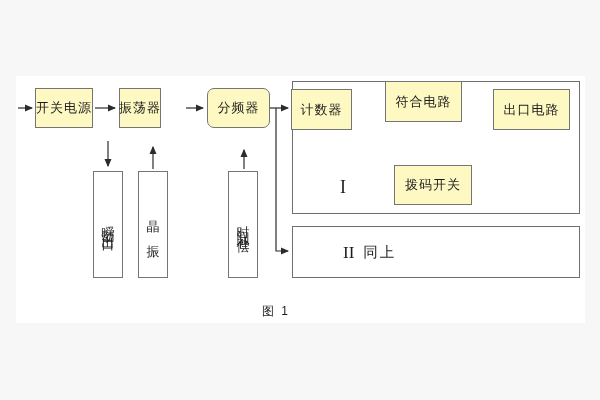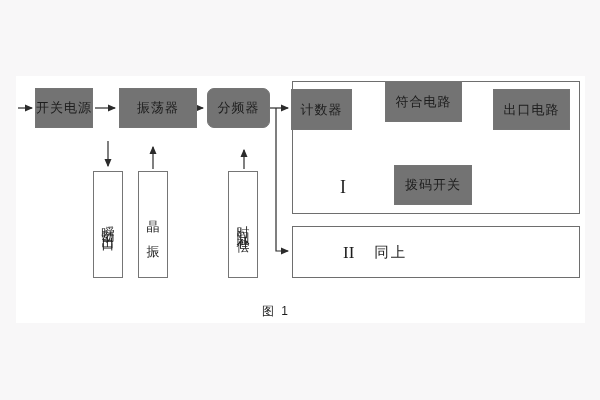--- a/index.html
+++ b/index.html
@@ -14,21 +14,21 @@
   .panel{
     position:absolute;left:16px;top:76px;width:569px;height:247px;
     background:#ffffff;
   }
   .connectors{
     position:absolute;left:0;top:0;width:600px;height:400px;
     pointer-events:none;
   }
   .box{
     position:absolute;box-sizing:border-box;
-    background:#737373;border:1px solid #757575;
+    background:#fef9c3;border:1px solid #757575;
     display:flex;align-items:center;justify-content:center;
     color:#1c1c1c;font-size:13px;letter-spacing:1px;
     white-space:nowrap;
   }
   .frame{
     position:absolute;box-sizing:border-box;
     background:#ffffff;border:1px solid #6e6e6e;
   }
   .vbox{
     position:absolute;box-sizing:border-box;
@@ -40,21 +40,21 @@
     writing-mode:vertical-lr;text-orientation:upright;
     letter-spacing:5px;line-height:1;
   }
   .numeral{
     position:absolute;color:#1c1c1c;
     font-family:"Liberation Serif","DejaVu Serif",serif;
     font-size:18px;line-height:1;
   }
   .m2label{
     position:absolute;left:343px;top:226px;height:52px;
-    display:flex;align-items:center;gap:20px;color:#1c1c1c;
+    display:flex;align-items:center;gap:9px;color:#1c1c1c;
   }
   .m2label .numeral2{
     font-family:"Liberation Serif","DejaVu Serif",serif;
     font-size:17px;line-height:1;
   }
   .m2label .note{font-size:14.5px;letter-spacing:2px;}
   .caption{
     position:absolute;left:262px;top:303px;width:68px;
     text-align:left;color:#1c1c1c;font-size:12px;letter-spacing:2px;
   }
@@ -81,21 +81,21 @@
       <path d="M108,141 V166" marker-end="url(#ah)"></path>
       <path d="M153,169 V147" marker-end="url(#ah)"></path>
       <path d="M244,169 V150" marker-end="url(#ah)"></path>
       <path d="M432,163 V134" marker-end="url(#ah)"></path>
     </g>
   </svg>
 
   <div class="box" style="left:35px;top:88px;width:58px;height:40px;">
     <span>开关电源</span>
   </div>
-  <div class="box" style="left:119px;top:88px;width:78px;height:40px;">
+  <div class="box" style="left:119px;top:88px;width:42px;height:40px;">
     <span>振荡器</span>
   </div>
   <div class="box" style="left:207px;top:88px;width:63px;height:40px;border-radius:7px;">
     <span>分频器</span>
   </div>
 
   <div class="vbox" style="left:93px;top:171px;width:30px;height:107px;">
     <span class="vtext">瞬动出口</span>
   </div>
   <div class="vbox" style="left:138px;top:171px;width:30px;height:107px;">

